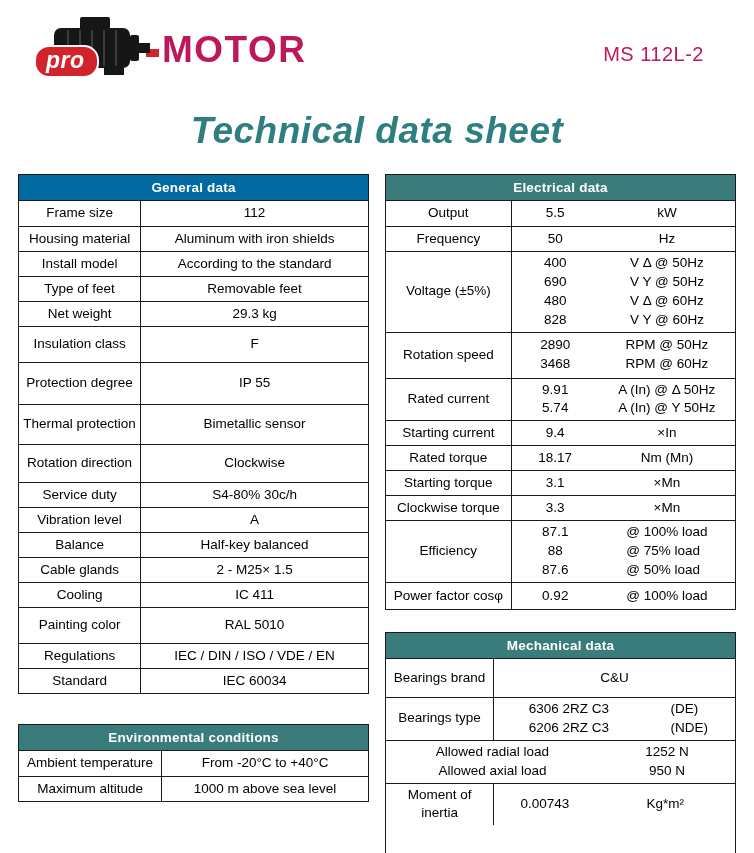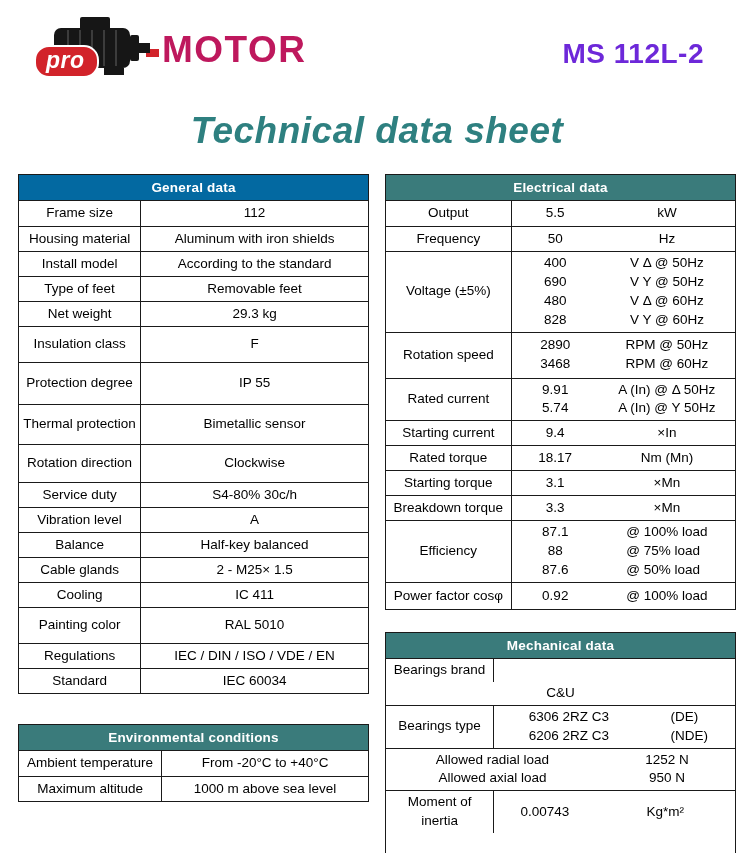--- a/index.html
+++ b/index.html
@@ -19,21 +19,21 @@
   .motor-wrap svg { display:block; }
   .pro-badge {
     position:absolute; left:-12px; top:30px;
     color:#fff; font-style:italic; font-weight:bold; font-size:23px;
     padding:0 12px 2px 10px; border-radius:15px; border:2.5px solid #fff;
     line-height:27px; letter-spacing:0.5px;
     background:#d2232a;
   }
   .logo-dash { width:13px; height:8px; margin:34px 3px 0 -4px; background:#d2232a; flex:0 0 auto; }
   .logo-brand { font-size:37px; font-weight:bold; letter-spacing:1.5px; color:#141414; margin-top:14px; }
-  .model { font-size:28px; font-weight:bold; color:#6d28d9; margin-right:18px; margin-top:10px; letter-spacing:0.5px; }
+  .model { font-size:20px; font-weight:normal; color:#be185d; margin-right:18px; margin-top:10px; letter-spacing:0.5px; }
 
   
   .title {
     text-align:center; font-size:37px; font-weight:bold; font-style:italic;
     margin:26px 0 22px 0; letter-spacing:0.5px; color:#2e8080;
   }
 
   
   .cols { display:flex; gap:16px; align-items:flex-start; }
   .col { flex:1; min-width:0; }
@@ -245,21 +245,21 @@
               <div class="cell c-label">Rated torque</div>
               <div class="cell c-val">18.17</div>
               <div class="cell c-unit"><span class="u-block">Nm (Mn)</span></div>
             </div>
             <div class="trow">
               <div class="cell c-label">Starting torque</div>
               <div class="cell c-val">3.1</div>
               <div class="cell c-unit"><span class="u-block">×Mn</span></div>
             </div>
             <div class="trow">
-              <div class="cell c-label">Breakdown torque</div>
+              <div class="cell c-label">Clockwise torque</div>
               <div class="cell c-val">3.3</div>
               <div class="cell c-unit"><span class="u-block">×Mn</span></div>
             </div>
             <div class="trow" style="min-height: 60px;">
               <div class="cell c-label">Efficiency</div>
               <div class="cell c-val">87.1
 88
 87.6</div>
               <div class="cell c-unit"><span class="u-block">@ 100% load
 @ 75% load
@@ -269,21 +269,21 @@
               <div class="cell c-label">Power factor cosφ</div>
               <div class="cell c-val">0.92</div>
               <div class="cell c-unit"><span class="u-block">@ 100% load</span></div>
             </div>
           </div>
       </div>
 
       <div class="tbl tbl-mech">
         <div class="tbl-head" style="background-color: rgb(58, 123, 123);">Mechanical data</div>
         <div class="tbody">
-            <div class="trow" style="min-height: 38px; flex-direction: column;">
+            <div class="trow" style="min-height: 38px;">
               <div class="cell c-label">Bearings brand</div>
               <div class="cell c-value">C&amp;U</div>
             </div>
             <div class="trow" style="min-height: 42px; gap: 24px;">
               <div class="cell c-label">Bearings type</div>
               <div class="cell c-val">6306 2RZ C3
 6206 2RZ C3</div>
               <div class="cell c-unit"><span class="u-block">(DE)
 (NDE)</span></div>
             </div>

